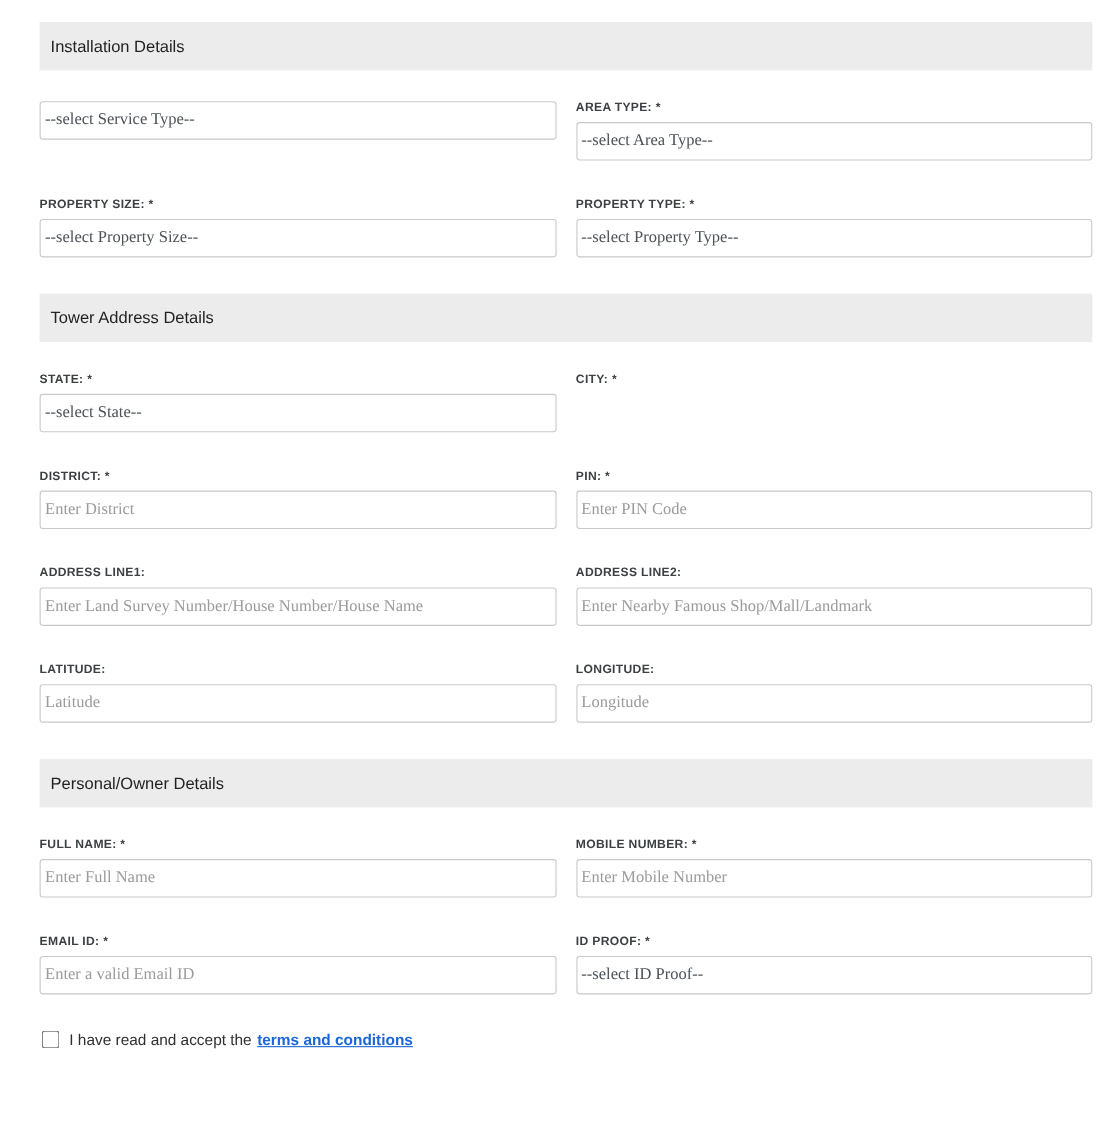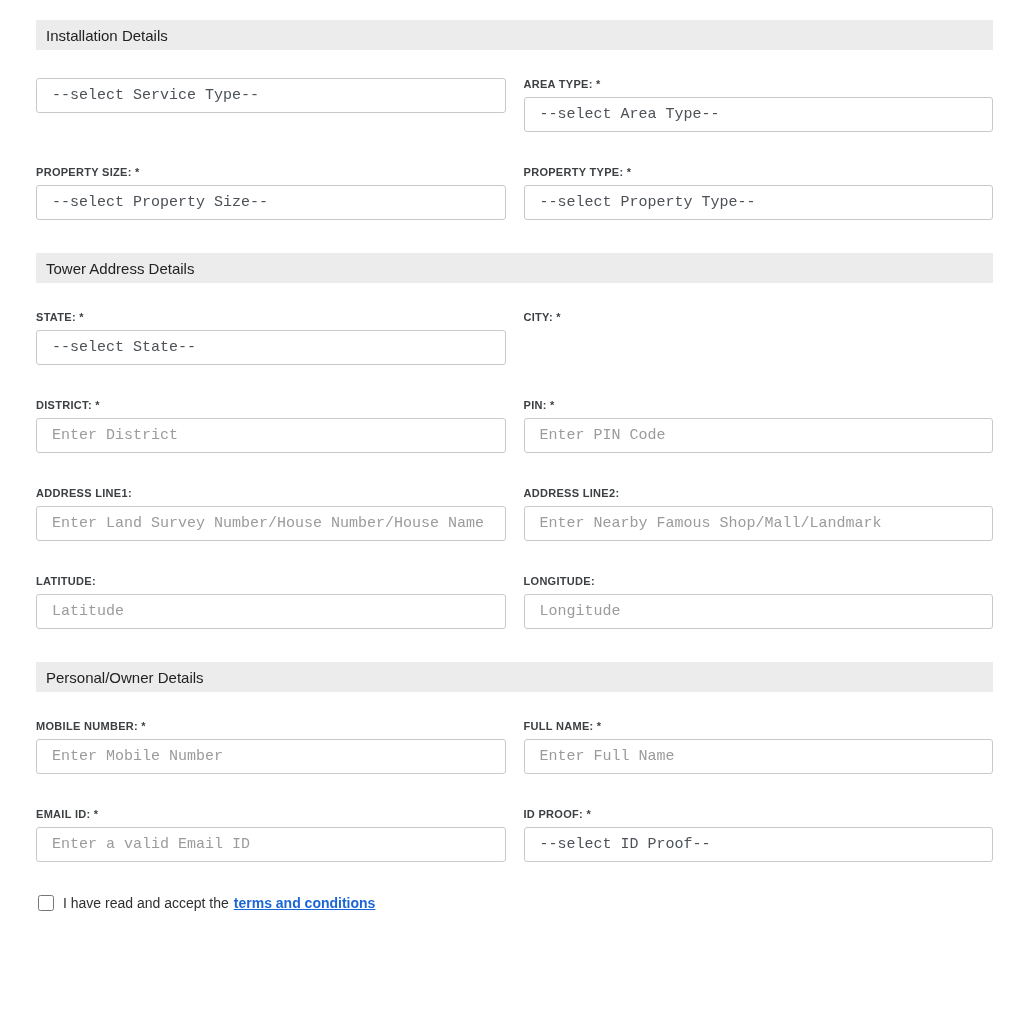--- a/index.html
+++ b/index.html
@@ -5,21 +5,21 @@
   * { box-sizing: border-box; }
   html, body { margin: 0; padding: 0; background: #ffffff; }
   body {
     font-family: "Liberation Sans", "DejaVu Sans", sans-serif;
     width: 1017px;
   }
   .page { width: 957px; margin: 20px 24px 20px 36px; }
 
   .section-header {
     background: var(--section-header-bg, #ececec);
-    height: 30px;
+    height: 44px;
     display: flex;
     align-items: center;
     padding: 12px 10px;
     margin-bottom: 28px;
   }
   .section-title {
     font-size: 15px;
     font-weight: 500;
     color: var(--section-header-text, #222222);
   }
@@ -39,22 +39,22 @@
     color: var(--label-text, #3c4043);
     margin-bottom: 7px;
   }
   .control {
     width: 100%;
     height: 35px;
     border: 1px solid var(--field-border, #c9c9c9);
     border-radius: 3px;
     background: #ffffff;
     font-size: 15px;
-    padding: 0 15px;
-    font-family: Liberation Mono, monospace;
+    padding: 0 4px;
+    font-family: Liberation Serif, serif;
   }
   .select-control {
     display: flex;
     align-items: center;
     color: var(--select-text, #4c5258);
     cursor: pointer;
   }
   .text-input { color: #333333; outline: none; }
   .text-input::placeholder { color: var(--placeholder-text, #9b9b9b); }
 
@@ -134,22 +134,22 @@
         <div class="field-group"><label class="field-label">PIN: *</label><input type="text" class="control text-input" placeholder="Enter PIN Code" style=""></div>
         <div class="field-group"><label class="field-label">ADDRESS LINE1:</label><input type="text" class="control text-input" placeholder="Enter Land Survey Number/House Number/House Name" style=""></div>
         <div class="field-group"><label class="field-label">ADDRESS LINE2:</label><input type="text" class="control text-input" placeholder="Enter Nearby Famous Shop/Mall/Landmark" style=""></div>
         <div class="field-group"><label class="field-label">LATITUDE:</label><input type="text" class="control text-input" placeholder="Latitude" style=""></div>
         <div class="field-group"><label class="field-label">LONGITUDE:</label><input type="text" class="control text-input" placeholder="Longitude" style=""></div>
       </div>
       <div class="section-header">
         <span class="section-title">Personal/Owner Details</span>
       </div>
       <div class="field-grid">
+        <div class="field-group"><label class="field-label">FULL NAME: *</label><input type="text" class="control text-input" placeholder="Enter Full Name" style=""></div>
         <div class="field-group"><label class="field-label">MOBILE NUMBER: *</label><input type="text" class="control text-input" placeholder="Enter Mobile Number" style=""></div>
-        <div class="field-group"><label class="field-label">FULL NAME: *</label><input type="text" class="control text-input" placeholder="Enter Full Name" style=""></div>
         <div class="field-group"><label class="field-label">EMAIL ID: *</label><input type="text" class="control text-input" placeholder="Enter a valid Email ID" style=""></div>
         <div class="field-group">
           <label class="field-label">ID PROOF: *</label>
           <div class="control select-control">--select ID Proof--</div>
         </div>
       </div>
     </div>
 
   <div class="terms-row">
     <input type="checkbox" class="terms-checkbox" style="">

